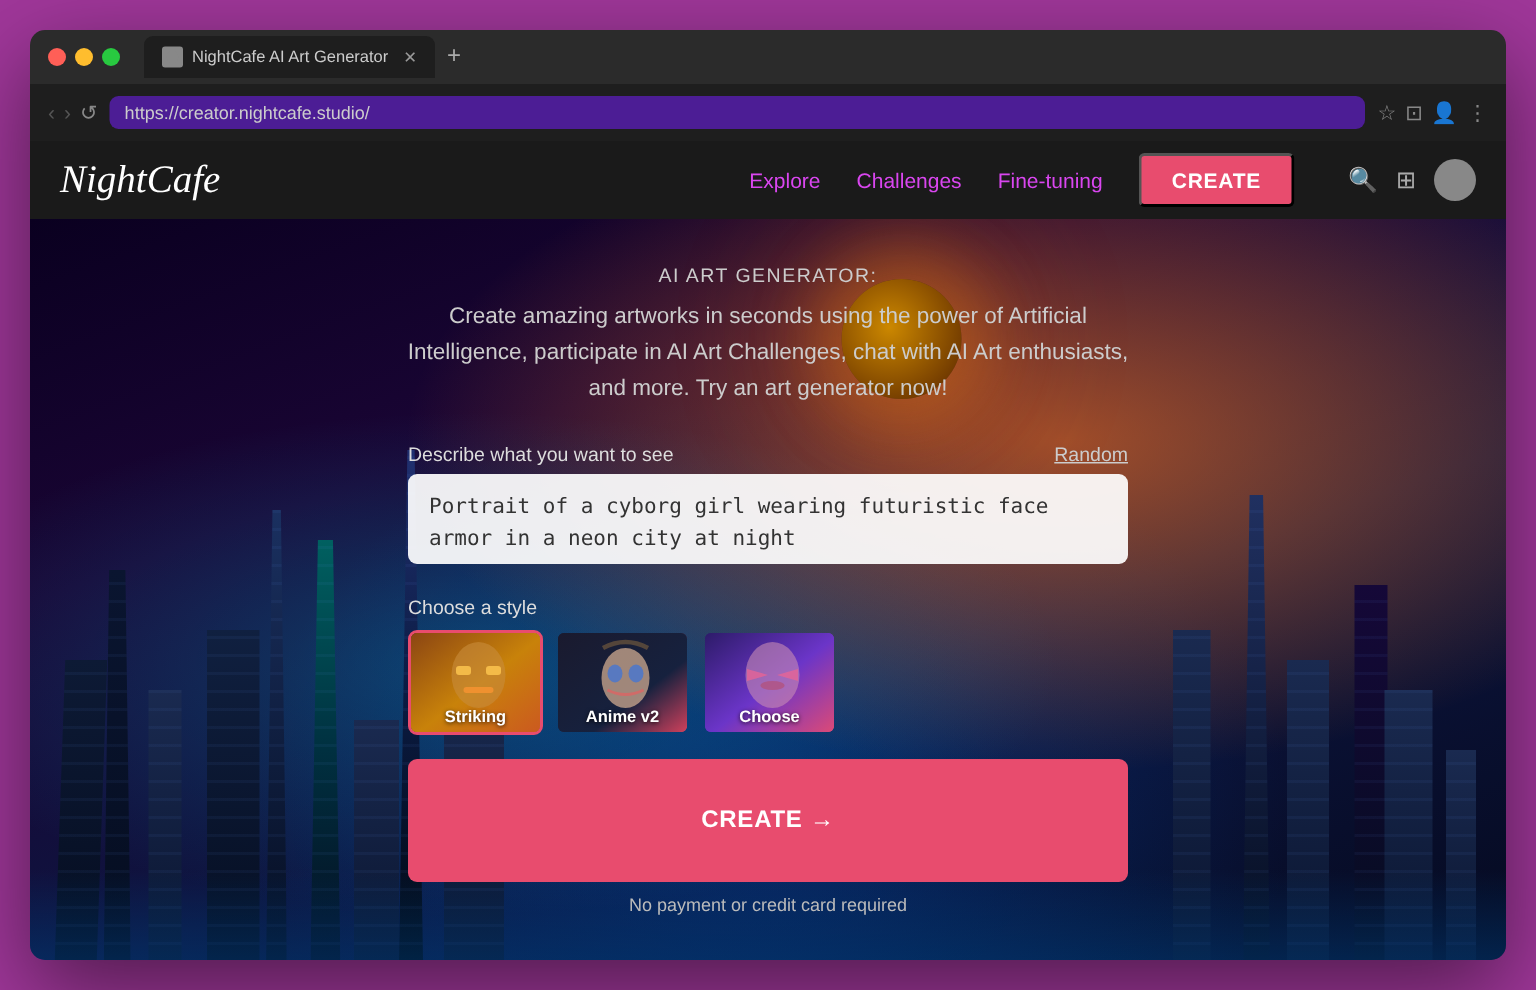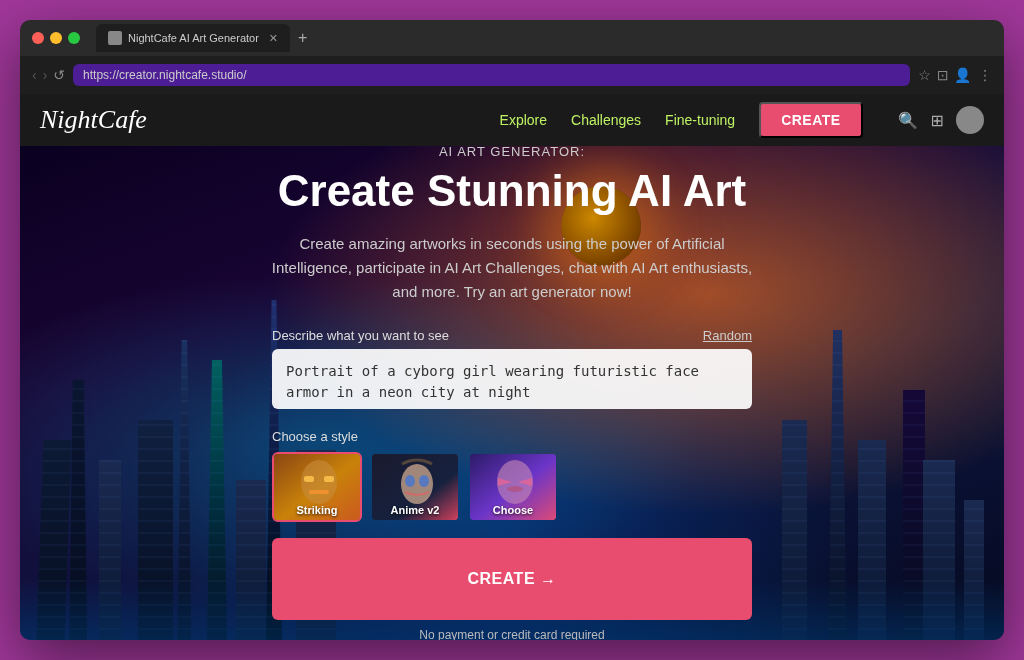--- a/index.html
+++ b/index.html
@@ -160,21 +160,21 @@
       color: #fff;
       font-style: italic;
       margin-right: auto;
     }
     .site-nav-links {
       display: flex;
       align-items: center;
       gap: 24px;
     }
     .nav-link {
-      color: #bef264;
+      color: #d946ef;
       font-size: 14px;
       text-decoration: none;
       cursor: pointer;
     }
     .nav-create-btn {
       background: #e84c6e;
       color: #fff;
       font-size: 14px;
       font-weight: 700;
       padding: 8px 20px;
@@ -490,21 +490,20 @@
         <div class="building" style="right:2%;width:20px;height:140px;"></div>
 
         <div class="building" style="left:25%;width:16px;height:340px;clip-path:polygon(35% 0%, 65% 0%, 100% 100%, 0% 100%);background:linear-gradient(to top, #020810, #0a1a40, #203070);"></div>
         <div class="building" style="left:28%;width:40px;height:190px;"></div>
 
         <div style="position:absolute;bottom:0;left:0;right:0;height:60px;background:linear-gradient(to top, rgba(0,60,120,0.5), transparent);pointer-events:none;"></div>
       </div>
 
       <div class="hero-content">
         <p class="hero-subtitle">AI ART GENERATOR:</p>
-        <h1 class="hero-title">Create Stunning AI Art</h1>
         <p class="hero-desc">Create amazing artworks in seconds using the power of Artificial Intelligence, participate in AI Art Challenges, chat with AI Art enthusiasts, and more. Try an art generator now!</p>
 
         <div class="prompt-section">
           <div class="prompt-label-row">
             <span class="prompt-label">Describe what you want to see</span>
             <span class="random-link">Random</span>
           </div>
           <textarea class="prompt-input" style="">Portrait of a cyborg girl wearing futuristic face armor in a neon city at night</textarea>
 
           <div class="style-section">

